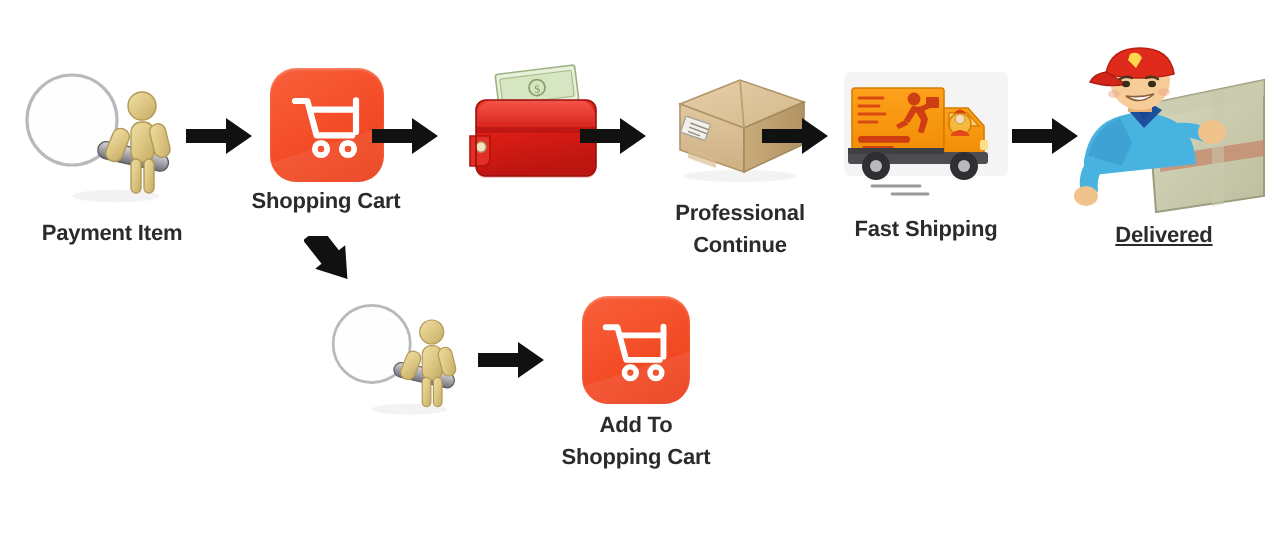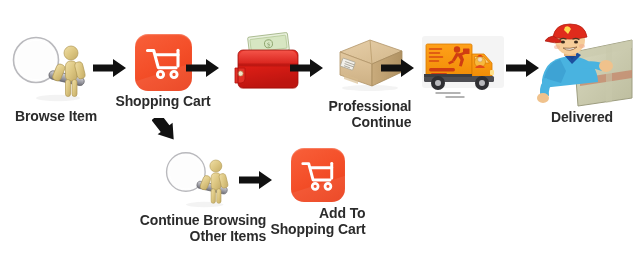--- a/index.html
+++ b/index.html
@@ -28,24 +28,24 @@
     align-items: center;
     justify-content: flex-start;
   }
   .node-art {
     display: block;
     position: relative;
   }
   .node-label {
     font-family: "Liberation Sans", sans-serif;
     font-weight: bold;
-    font-size: 14px;
+    font-size: 11px;
     line-height: 15.5px;
     color: #2b2b2b;
-    text-align: right;
+    text-align: center;
     white-space: pre-line;
     letter-spacing: -0.1px;
     margin-top: 3px;
   }
   .arrow {
     position: absolute;
   }
   .cart-tile {
     border-radius: 13px;
     background: linear-gradient(150deg, #f8603a 0%, #f4502a 45%, #ea3d19 100%);
@@ -88,21 +88,21 @@
         <circle cx="26" cy="28" r="19.5" fill="none" stroke="#ffffff" stroke-width="1.1" opacity="0.8"></circle>
         <rect x="40" y="38" width="36" height="8.5" rx="4.2" transform="rotate(13 40 38)" fill="url(#handleA)" stroke="#5c5c63" stroke-width="0.7"></rect>
         <circle cx="61" cy="21" r="7" fill="url(#woodA)" stroke="#b29a56" stroke-width="0.7"></circle>
         <rect x="55.5" y="29" width="11.5" height="20" rx="5" fill="url(#woodA)" stroke="#b29a56" stroke-width="0.7"></rect>
         <rect x="48" y="31" width="8.5" height="17" rx="4" transform="rotate(22 48 31)" fill="url(#woodA)" stroke="#b29a56" stroke-width="0.7"></rect>
         <rect x="64" y="31" width="8" height="17" rx="4" transform="rotate(-14 64 31)" fill="url(#woodA)" stroke="#b29a56" stroke-width="0.7"></rect>
         <rect x="55.5" y="47.5" width="5" height="17" rx="2.5" fill="url(#woodA)" stroke="#b29a56" stroke-width="0.7"></rect>
         <rect x="62" y="47.5" width="5" height="17" rx="2.5" fill="url(#woodA)" stroke="#b29a56" stroke-width="0.7"></rect>
       </svg>
     </div>
-    <div class="node-label">Browse Item</div>
+    <div class="node-label">Payment Item</div>
   </div>
 
   <div class="arrow" style="left:93px; top:58px;">
     <svg width="34" height="20" viewBox="0 0 34 20">
       <path d="M0 6.5 H20 V1 L33 10 L20 19 V13.5 H0 Z" fill="#111111"></path>
     </svg>
   </div>
 
   <div class="node" style="left:108px; top:34px; width:110px;">
     <div class="node-art cart-tile" style="width:57px; height:57px;">
@@ -244,20 +244,21 @@
         <circle cx="22" cy="53" r="3" fill="#b9b9bd"></circle>
         <circle cx="66" cy="53" r="7" fill="#2f2f33"></circle>
         <circle cx="66" cy="53" r="3" fill="#b9b9bd"></circle>
         <rect x="74" y="40" width="4" height="5" rx="1" fill="#ffe08a"></rect>
         <g stroke="#9a9a9a" stroke-width="1.4" stroke-linecap="round">
           <path d="M20 63 h24"></path>
           <path d="M30 67 h18"></path>
         </g>
       </svg>
     </div>
+    <div class="node-label">Fast Shipping</div>
   </div>
 
   <div class="arrow" style="left:506px; top:58px;">
     <svg width="34" height="20" viewBox="0 0 34 20">
       <path d="M0 6.5 H20 V1 L33 10 L20 19 V13.5 H0 Z" fill="#111111"></path>
     </svg>
   </div>
 
   <div class="node" style="left:526px; top:22px; width:112px;">
     <div class="node-art">
@@ -297,21 +298,21 @@
           <ellipse cx="35" cy="20" rx="2" ry="1.6"></ellipse>
           <ellipse cx="48" cy="20" rx="2" ry="1.6"></ellipse>
         </g>
         <path d="M32 17.5 q3 -2 6 -0.5" stroke="#4a3523" stroke-width="1.2" fill="none" stroke-linecap="round"></path>
         <path d="M45 17 q3 -1.5 6 0.5" stroke="#4a3523" stroke-width="1.2" fill="none" stroke-linecap="round"></path>
         <path d="M35 26 q7 5 14 -1 q-7 2 -14 1 Z" fill="#ffffff" stroke="#8a5f3a" stroke-width="0.8"></path>
         <ellipse cx="29" cy="25" rx="3" ry="2" fill="#f0a88a" opacity="0.5"></ellipse>
         <ellipse cx="54" cy="24" rx="3" ry="2" fill="#f0a88a" opacity="0.5"></ellipse>
       </svg>
     </div>
-    <div class="node-label" style="margin-top:-2px;">Delivered</div>
+    <div class="node-label" style="margin-top:-2px;text-decoration:underline;">Delivered</div>
   </div>
 
   <div class="arrow" style="left:152px; top:118px;">
     <svg width="36" height="40" viewBox="0 0 36 40">
       <g transform="rotate(52 14 6)">
         <path d="M2 4 H17 V0 L31 9.5 L17 19 V15 H2 Z" fill="#111111"></path>
       </g>
     </svg>
   </div>
 
@@ -343,22 +344,20 @@
         <circle cx="26" cy="28" r="19.5" fill="none" stroke="#ffffff" stroke-width="1.1" opacity="0.8"></circle>
         <rect x="40" y="38" width="36" height="8.5" rx="4.2" transform="rotate(13 40 38)" fill="url(#handleB)" stroke="#5c5c63" stroke-width="0.7"></rect>
         <circle cx="61" cy="21" r="7" fill="url(#woodB)" stroke="#b29a56" stroke-width="0.7"></circle>
         <rect x="55.5" y="29" width="11.5" height="20" rx="5" fill="url(#woodB)" stroke="#b29a56" stroke-width="0.7"></rect>
         <rect x="48" y="31" width="8.5" height="17" rx="4" transform="rotate(22 48 31)" fill="url(#woodB)" stroke="#b29a56" stroke-width="0.7"></rect>
         <rect x="64" y="31" width="8" height="17" rx="4" transform="rotate(-14 64 31)" fill="url(#woodB)" stroke="#b29a56" stroke-width="0.7"></rect>
         <rect x="55.5" y="47.5" width="5" height="17" rx="2.5" fill="url(#woodB)" stroke="#b29a56" stroke-width="0.7"></rect>
         <rect x="62" y="47.5" width="5" height="17" rx="2.5" fill="url(#woodB)" stroke="#b29a56" stroke-width="0.7"></rect>
       </svg>
     </div>
-    <div class="node-label" style="margin-top:1px;">Continue Browsing
-Other Items</div>
   </div>
 
   <div class="arrow" style="left:239px; top:170px;">
     <svg width="34" height="20" viewBox="0 0 34 20">
       <path d="M0 6.5 H20 V1 L33 10 L20 19 V13.5 H0 Z" fill="#111111"></path>
     </svg>
   </div>
 
   <div class="node" style="left:263px; top:148px; width:110px;">
     <div class="node-art cart-tile" style="width:54px; height:54px;">

